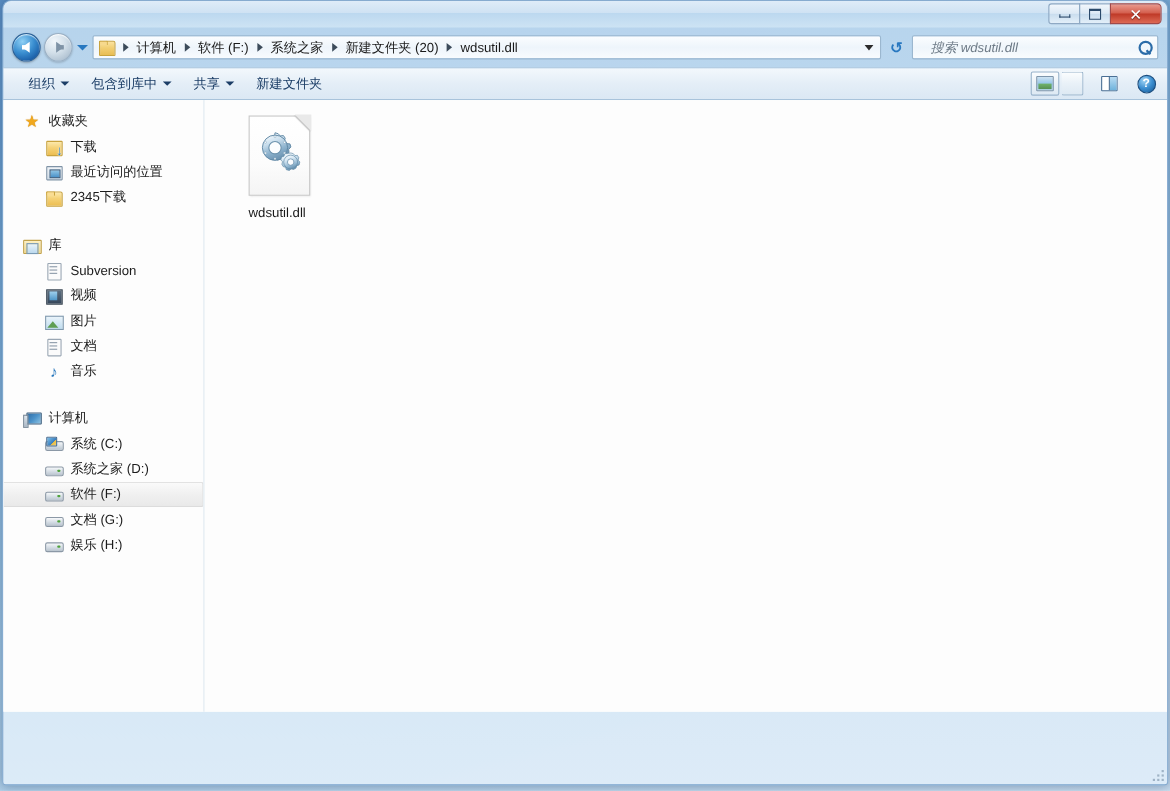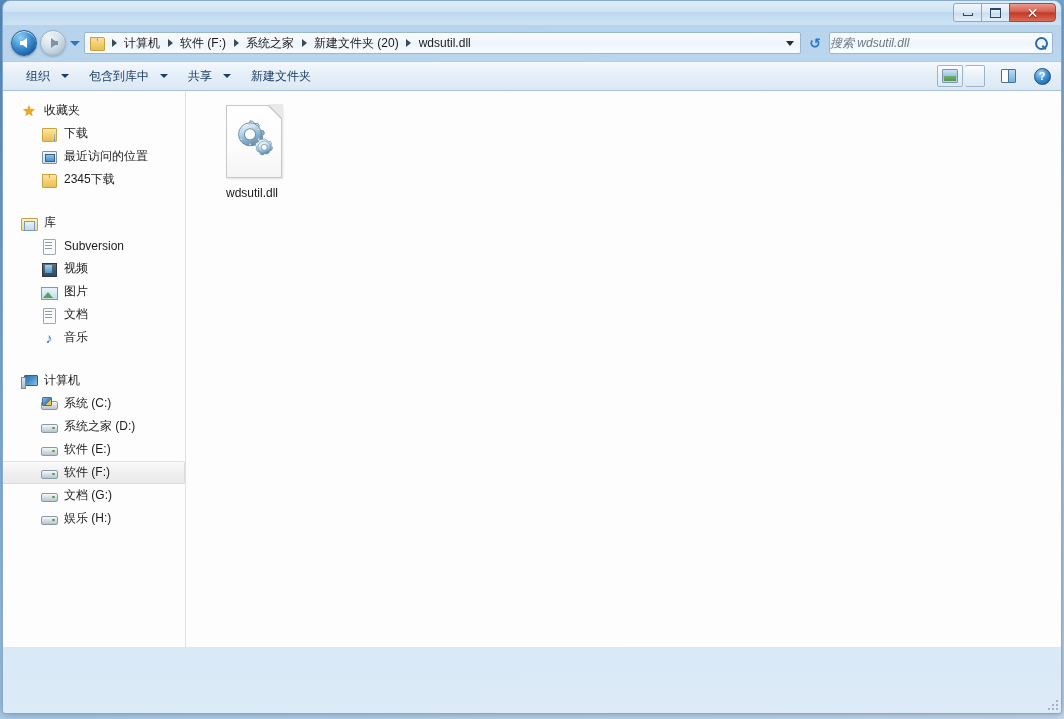--- a/index.html
+++ b/index.html
@@ -136,21 +136,21 @@
     border: 1px solid transparent;
   }
   .refresh-glyph { color:#2878c0; font-size: 14px; font-weight:bold; line-height:1;}
 
   #searchbox {
     width: 224px; height: 22px; flex: 0 0 auto;
     background: linear-gradient(to bottom, #fbfdff 0%, #eff6fb 50%, #f9fcfe 100%);
     border: 1px solid #9bb7cf;
     border-radius: 2px;
     display: flex; align-items: center;
-    padding: 0 4px 0 0;
+    padding: 0 4px 0 16px;
     margin-right: 2px;
   }
   #searchbox .ph {
     flex: 1 1 auto; font-size: 12px; color: #6d7a86; font-style: italic; white-space: nowrap; overflow: hidden;
   }
   .mag {
     width: 13px; height: 13px; position: relative; flex: 0 0 auto;
   }
   .mag:before {
     content:""; position:absolute; left:0; top:0; width:9px;height:9px;border:2px solid #2b6ca8;border-radius:50%;
@@ -164,21 +164,21 @@
     height: 30px;
     display: flex; align-items: center;
     background: linear-gradient(to bottom, #f3f8fc 0%, #e4eef7 50%, #dbe8f4 100%);
     border-top: 1px solid #b4cde2;
     border-bottom: 1px solid #a8c3db;
     padding: 0 6px 0 14px;
   }
   .tb-item {
     font-size: 12px; color: #1b3d66;
     padding: 3px 10px 3px 8px;
-    display: flex; align-items: center; gap: 11px;
+    display: flex; align-items: center; gap: 5px;
     border: 1px solid transparent; border-radius: 2px;
     white-space: nowrap;
   }
   .tb-item .cv { width:0;height:0;border-left:4px solid transparent;border-right:4px solid transparent;border-top:4px solid #1b3d66; display:block;}
   .tb-right { margin-left: auto; display: flex; align-items: center; gap: 2px; }
   .tb-btn {
     width: 26px; height: 22px;
     display: flex; align-items: center; justify-content: center;
     border: 1px solid transparent; border-radius: 2px;
   }
@@ -596,24 +596,20 @@
           <span class="nav-ico ic-computer"></span>
           <span class="nav-label">计算机</span>
         </div>
         <div class="nav-row child">
           <span class="nav-ico ic-sysdrive"></span>
           <span class="nav-label">系统 (C:)</span>
         </div>
         <div class="nav-row child">
           <span class="nav-ico ic-drive"></span>
           <span class="nav-label">系统之家 (D:)</span>
-        </div>
-        <div class="nav-row child">
-          <span class="nav-ico ic-drive"></span>
-          <span class="nav-label">软件 (E:)</span>
         </div>
         <div class="nav-row child selected">
           <span class="nav-ico ic-drive"></span>
           <span class="nav-label">软件 (F:)</span>
         </div>
         <div class="nav-row child">
           <span class="nav-ico ic-drive"></span>
           <span class="nav-label">文档 (G:)</span>
         </div>
         <div class="nav-row child">

